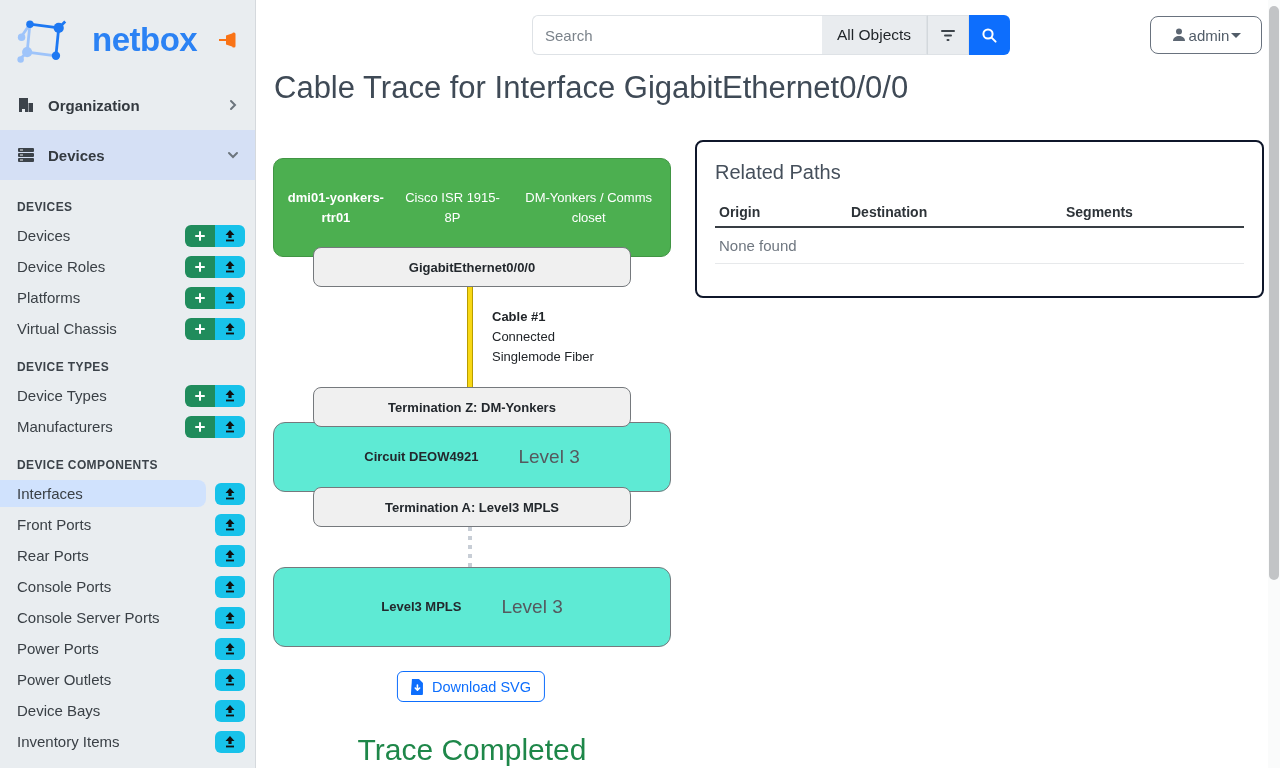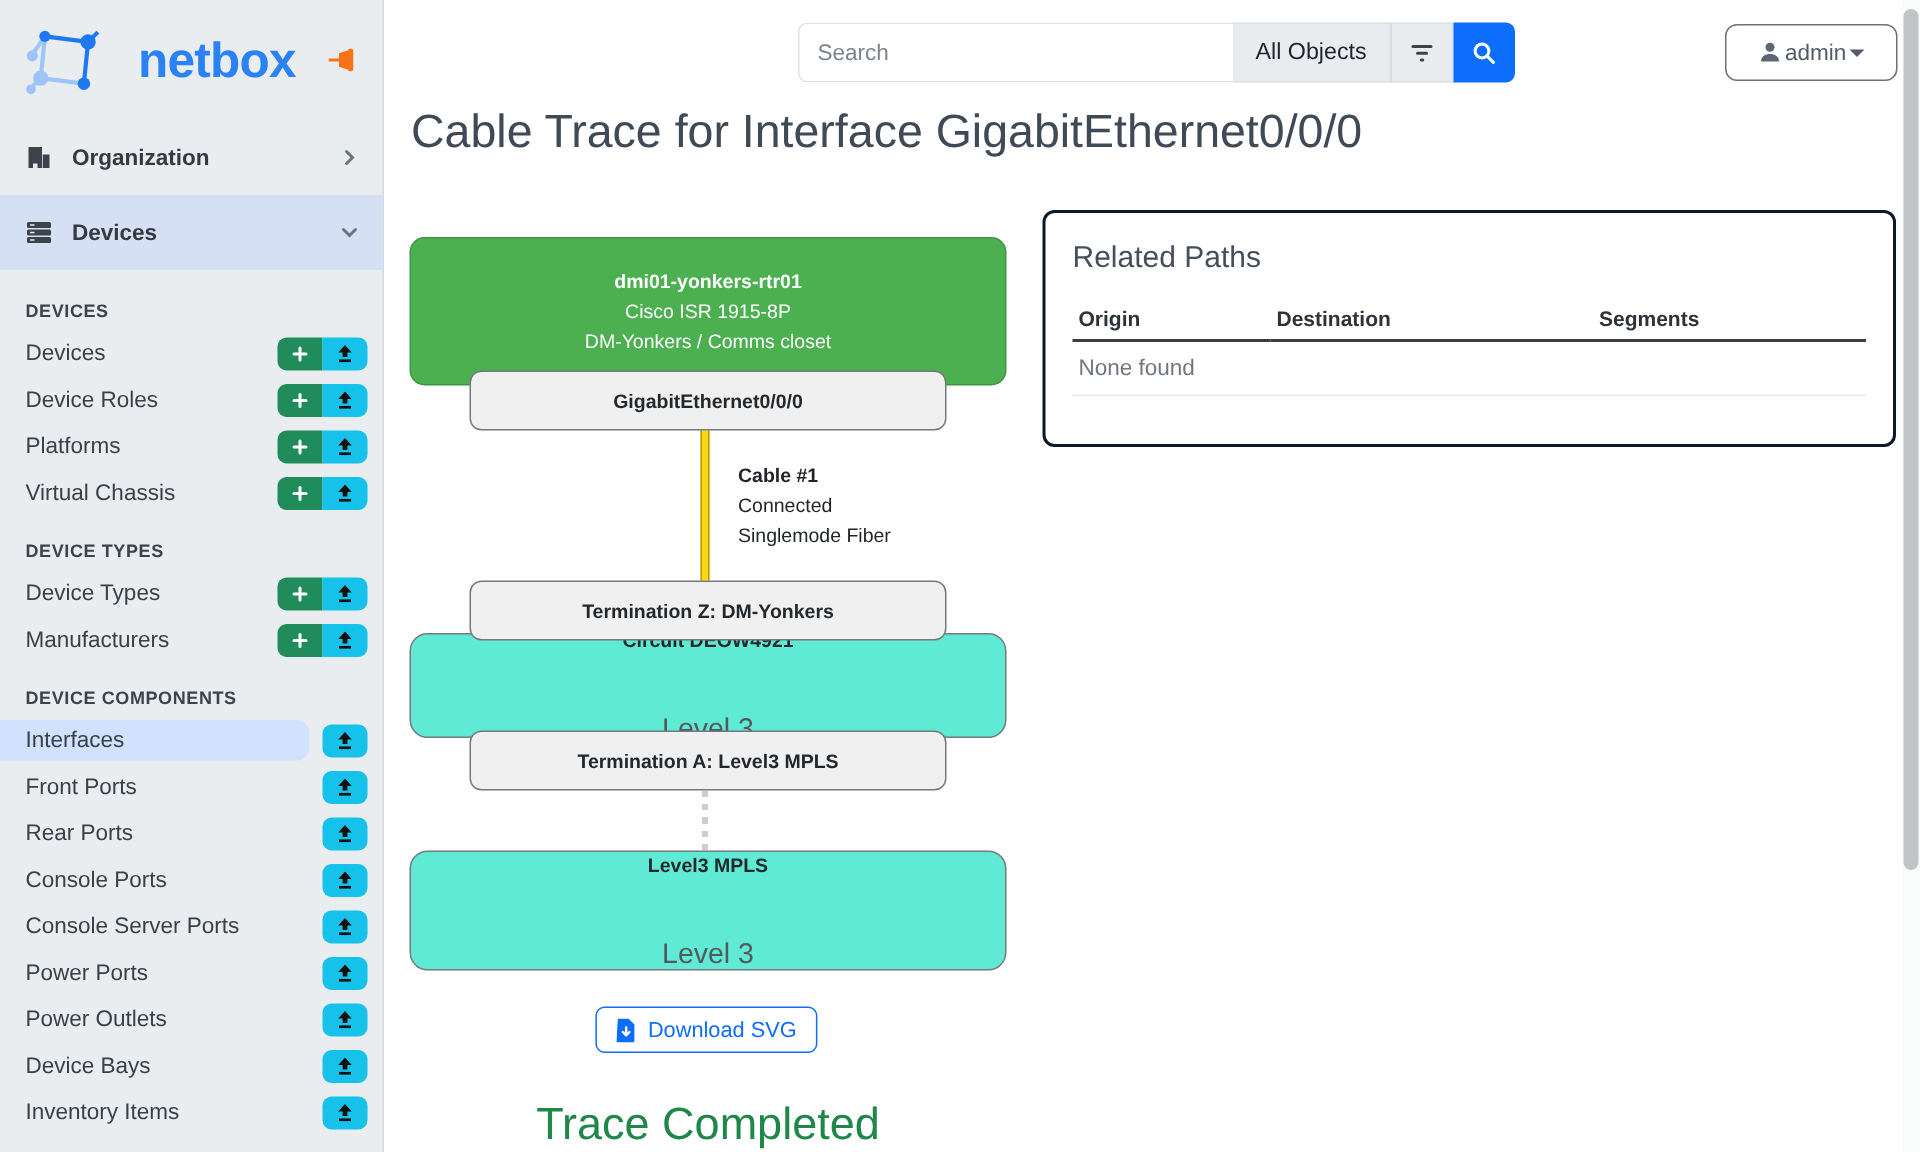--- a/index.html
+++ b/index.html
@@ -43,32 +43,32 @@
   .search-input::placeholder { color:#7b838b; }
   .scope-seg { background:#e9ecef; border:1px solid #dee2e6; border-left:none;
     display:flex; align-items:center; padding:0 15px; font-size:15.5px; color:#1f2428; cursor:pointer; }
   .filter-seg { background:#e9ecef; border:1px solid #dee2e6; border-left:1px solid #d3d8dc;
     width:42px; display:flex; align-items:center; justify-content:center; cursor:pointer; }
   .search-btn { background:#0d6efd; width:41px; border:none; border-radius:0 6px 6px 0;
     display:flex; align-items:center; justify-content:center; cursor:pointer; }
 
   .admin-btn { position:absolute; left:1150px; top:16px; height:38px; min-width:112px;
     border:1px solid #69727e; border-radius:8px; background:#fff; display:flex;
-    align-items:center; justify-content:flex-start; gap:2px; padding:0 21px; cursor:pointer; }
+    align-items:center; justify-content:center; gap:2px; padding:0 0; cursor:pointer; }
   .admin-label { font-size:15px; color:#515c68; }
   .caret-down { width:0; height:0; border-left:5px solid transparent;
     border-right:5px solid transparent; border-top:5px solid #515c68; }
 
   
   .page-title { position:absolute; left:274px; top:70px; font-size:31px; font-weight:400;
     color:#3f4a56; }
 
   
   .trace { position:absolute; left:273px; top:158px; width:398px; height:489px; }
-  .node { position:absolute; display:flex; flex-direction:column; align-items:center;
+  .node { position:absolute; display:flex; align-items:center;
     justify-content:center; text-align:center; }
   .n-device { left:0; top:0; width:398px; height:99px; background:#4caf50;
     border:1px solid #419544; border-radius:10px; color:#fff; z-index:0; }
   .n-device .t { font-size:13px; font-weight:bold; line-height:20px; }
   .n-device .s { font-size:13px; line-height:20px; }
   .small-node { background:#f0f0f0; border:1px solid #75797d; border-radius:8px;
     font-size:13px; font-weight:bold; color:#23282d; z-index:2; }
   .n-iface { left:40px; top:89px; width:318px; height:40px; }
   .n-termz { left:40px; top:229px; width:318px; height:40px; }
   .n-terma { left:40px; top:329px; width:318px; height:40px; }

